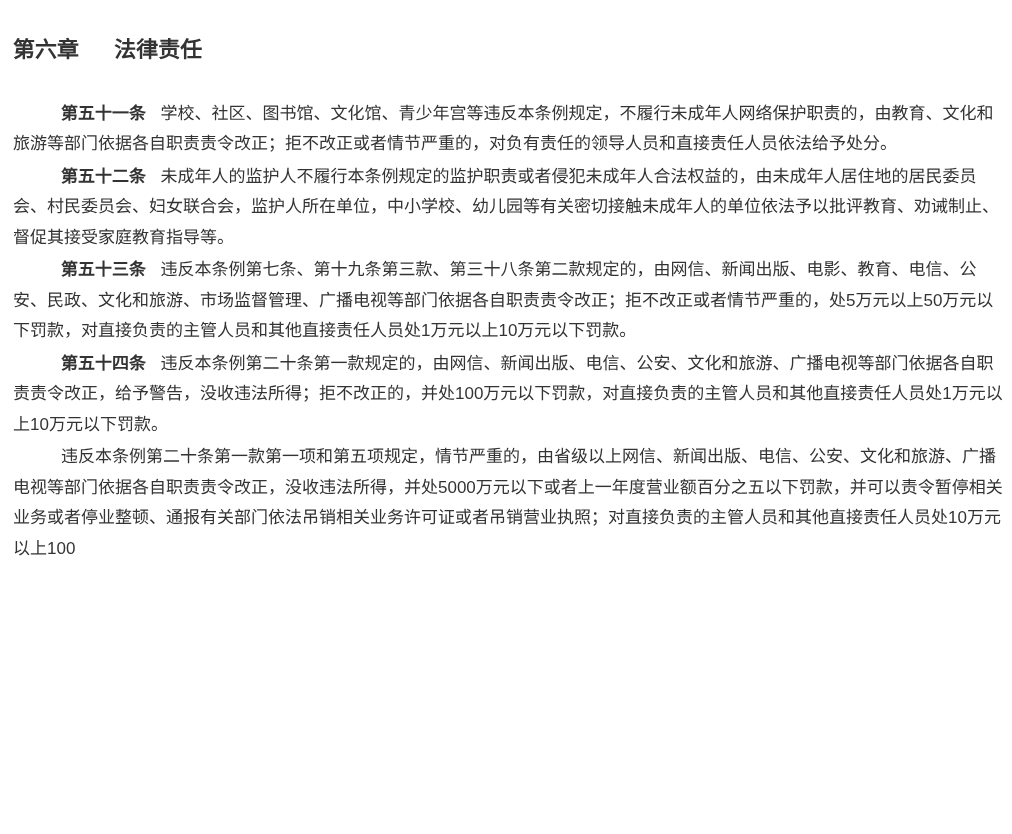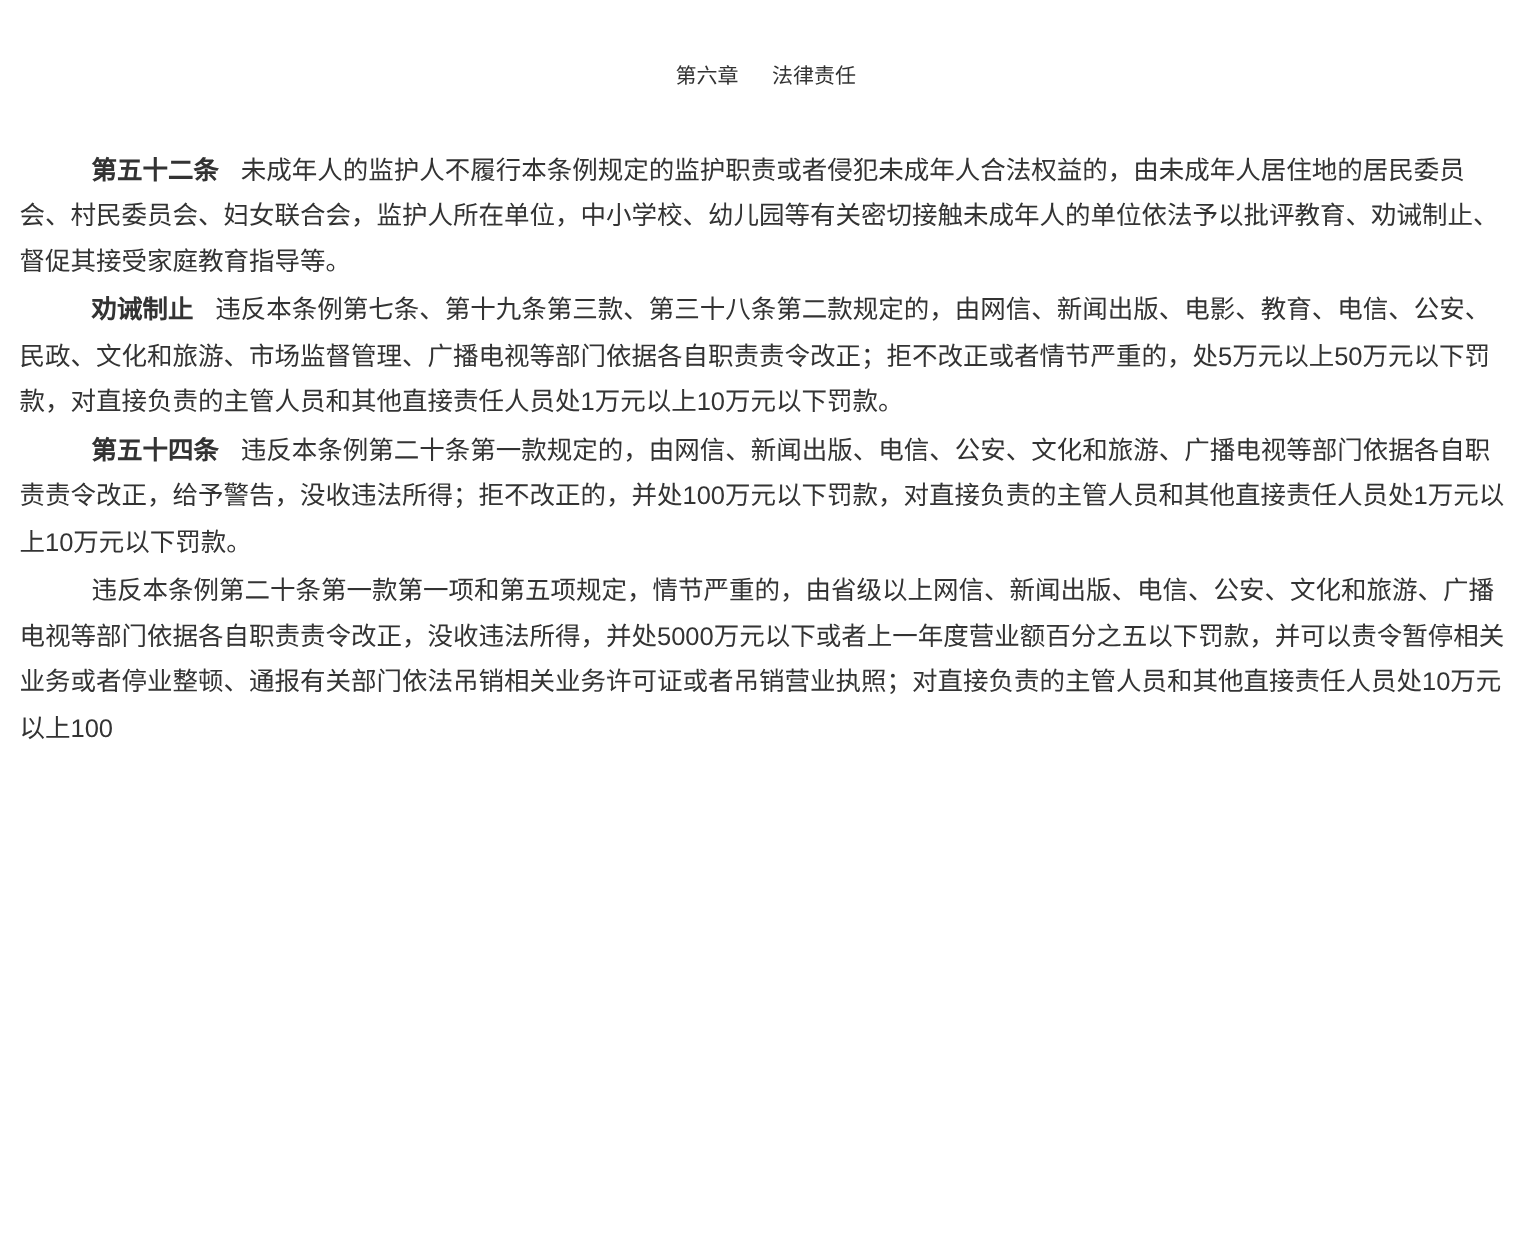--- a/index.html
+++ b/index.html
@@ -26,44 +26,44 @@
     margin: 0 0 2px 0;
     text-indent: 48px;
     word-break: break-all;
   }
   .article-num {
     font-weight: bold;
     margin-right: 0.85em;
   }
   .chapter-heading {
     margin: 32px 0 33px 0;
-    font-size: 14px;
+    font-size: 22px;
     line-height: 30.5px;
-    font-weight: normal;
-    text-align: center;
+    font-weight: bold;
     color: #333333;
   }
   .chapter-num {
     margin-right: 1.6em;
   }
 </style>
 </head>
 <body>
 
 <div class="doc">
 
 
 
 
 
   <h2 class="chapter-heading"><span class="chapter-num">第六章</span><span>法律责任</span></h2>
 
 
+  <p class="para"><span class="article-num">第五十一条</span><span>学校、社区、图书馆、文化馆、青少年宫等违反本条例规定，不履行未成年人网络保护职责的，由教育、文化和旅游等部门依据各自职责责令改正；拒不改正或者情节严重的，对负有责任的领导人员和直接责任人员依法给予处分。</span></p>
 
   <p class="para"><span class="article-num">第五十二条</span><span>未成年人的监护人不履行本条例规定的监护职责或者侵犯未成年人合法权益的，由未成年人居住地的居民委员会、村民委员会、妇女联合会，监护人所在单位，中小学校、幼儿园等有关密切接触未成年人的单位依法予以批评教育、劝诫制止、督促其接受家庭教育指导等。</span></p>
 
-  <p class="para"><span class="article-num">劝诫制止</span><span>违反本条例第七条、第十九条第三款、第三十八条第二款规定的，由网信、新闻出版、电影、教育、电信、公安、民政、文化和旅游、市场监督管理、广播电视等部门依据各自职责责令改正；拒不改正或者情节严重的，处5万元以上50万元以下罚款，对直接负责的主管人员和其他直接责任人员处1万元以上10万元以下罚款。</span></p>
+  <p class="para"><span class="article-num">第五十三条</span><span>违反本条例第七条、第十九条第三款、第三十八条第二款规定的，由网信、新闻出版、电影、教育、电信、公安、民政、文化和旅游、市场监督管理、广播电视等部门依据各自职责责令改正；拒不改正或者情节严重的，处5万元以上50万元以下罚款，对直接负责的主管人员和其他直接责任人员处1万元以上10万元以下罚款。</span></p>
 
   <p class="para"><span class="article-num">第五十四条</span><span>违反本条例第二十条第一款规定的，由网信、新闻出版、电信、公安、文化和旅游、广播电视等部门依据各自职责责令改正，给予警告，没收违法所得；拒不改正的，并处100万元以下罚款，对直接负责的主管人员和其他直接责任人员处1万元以上10万元以下罚款。</span></p>
 
   <p class="para"><span>违反本条例第二十条第一款第一项和第五项规定，情节严重的，由省级以上网信、新闻出版、电信、公安、文化和旅游、广播电视等部门依据各自职责责令改正，没收违法所得，并处5000万元以下或者上一年度营业额百分之五以下罚款，并可以责令暂停相关业务或者停业整顿、通报有关部门依法吊销相关业务许可证或者吊销营业执照；对直接负责的主管人员和其他直接责任人员处10万元以上100</span></p>
 
 </div>
 
 </body></html>

